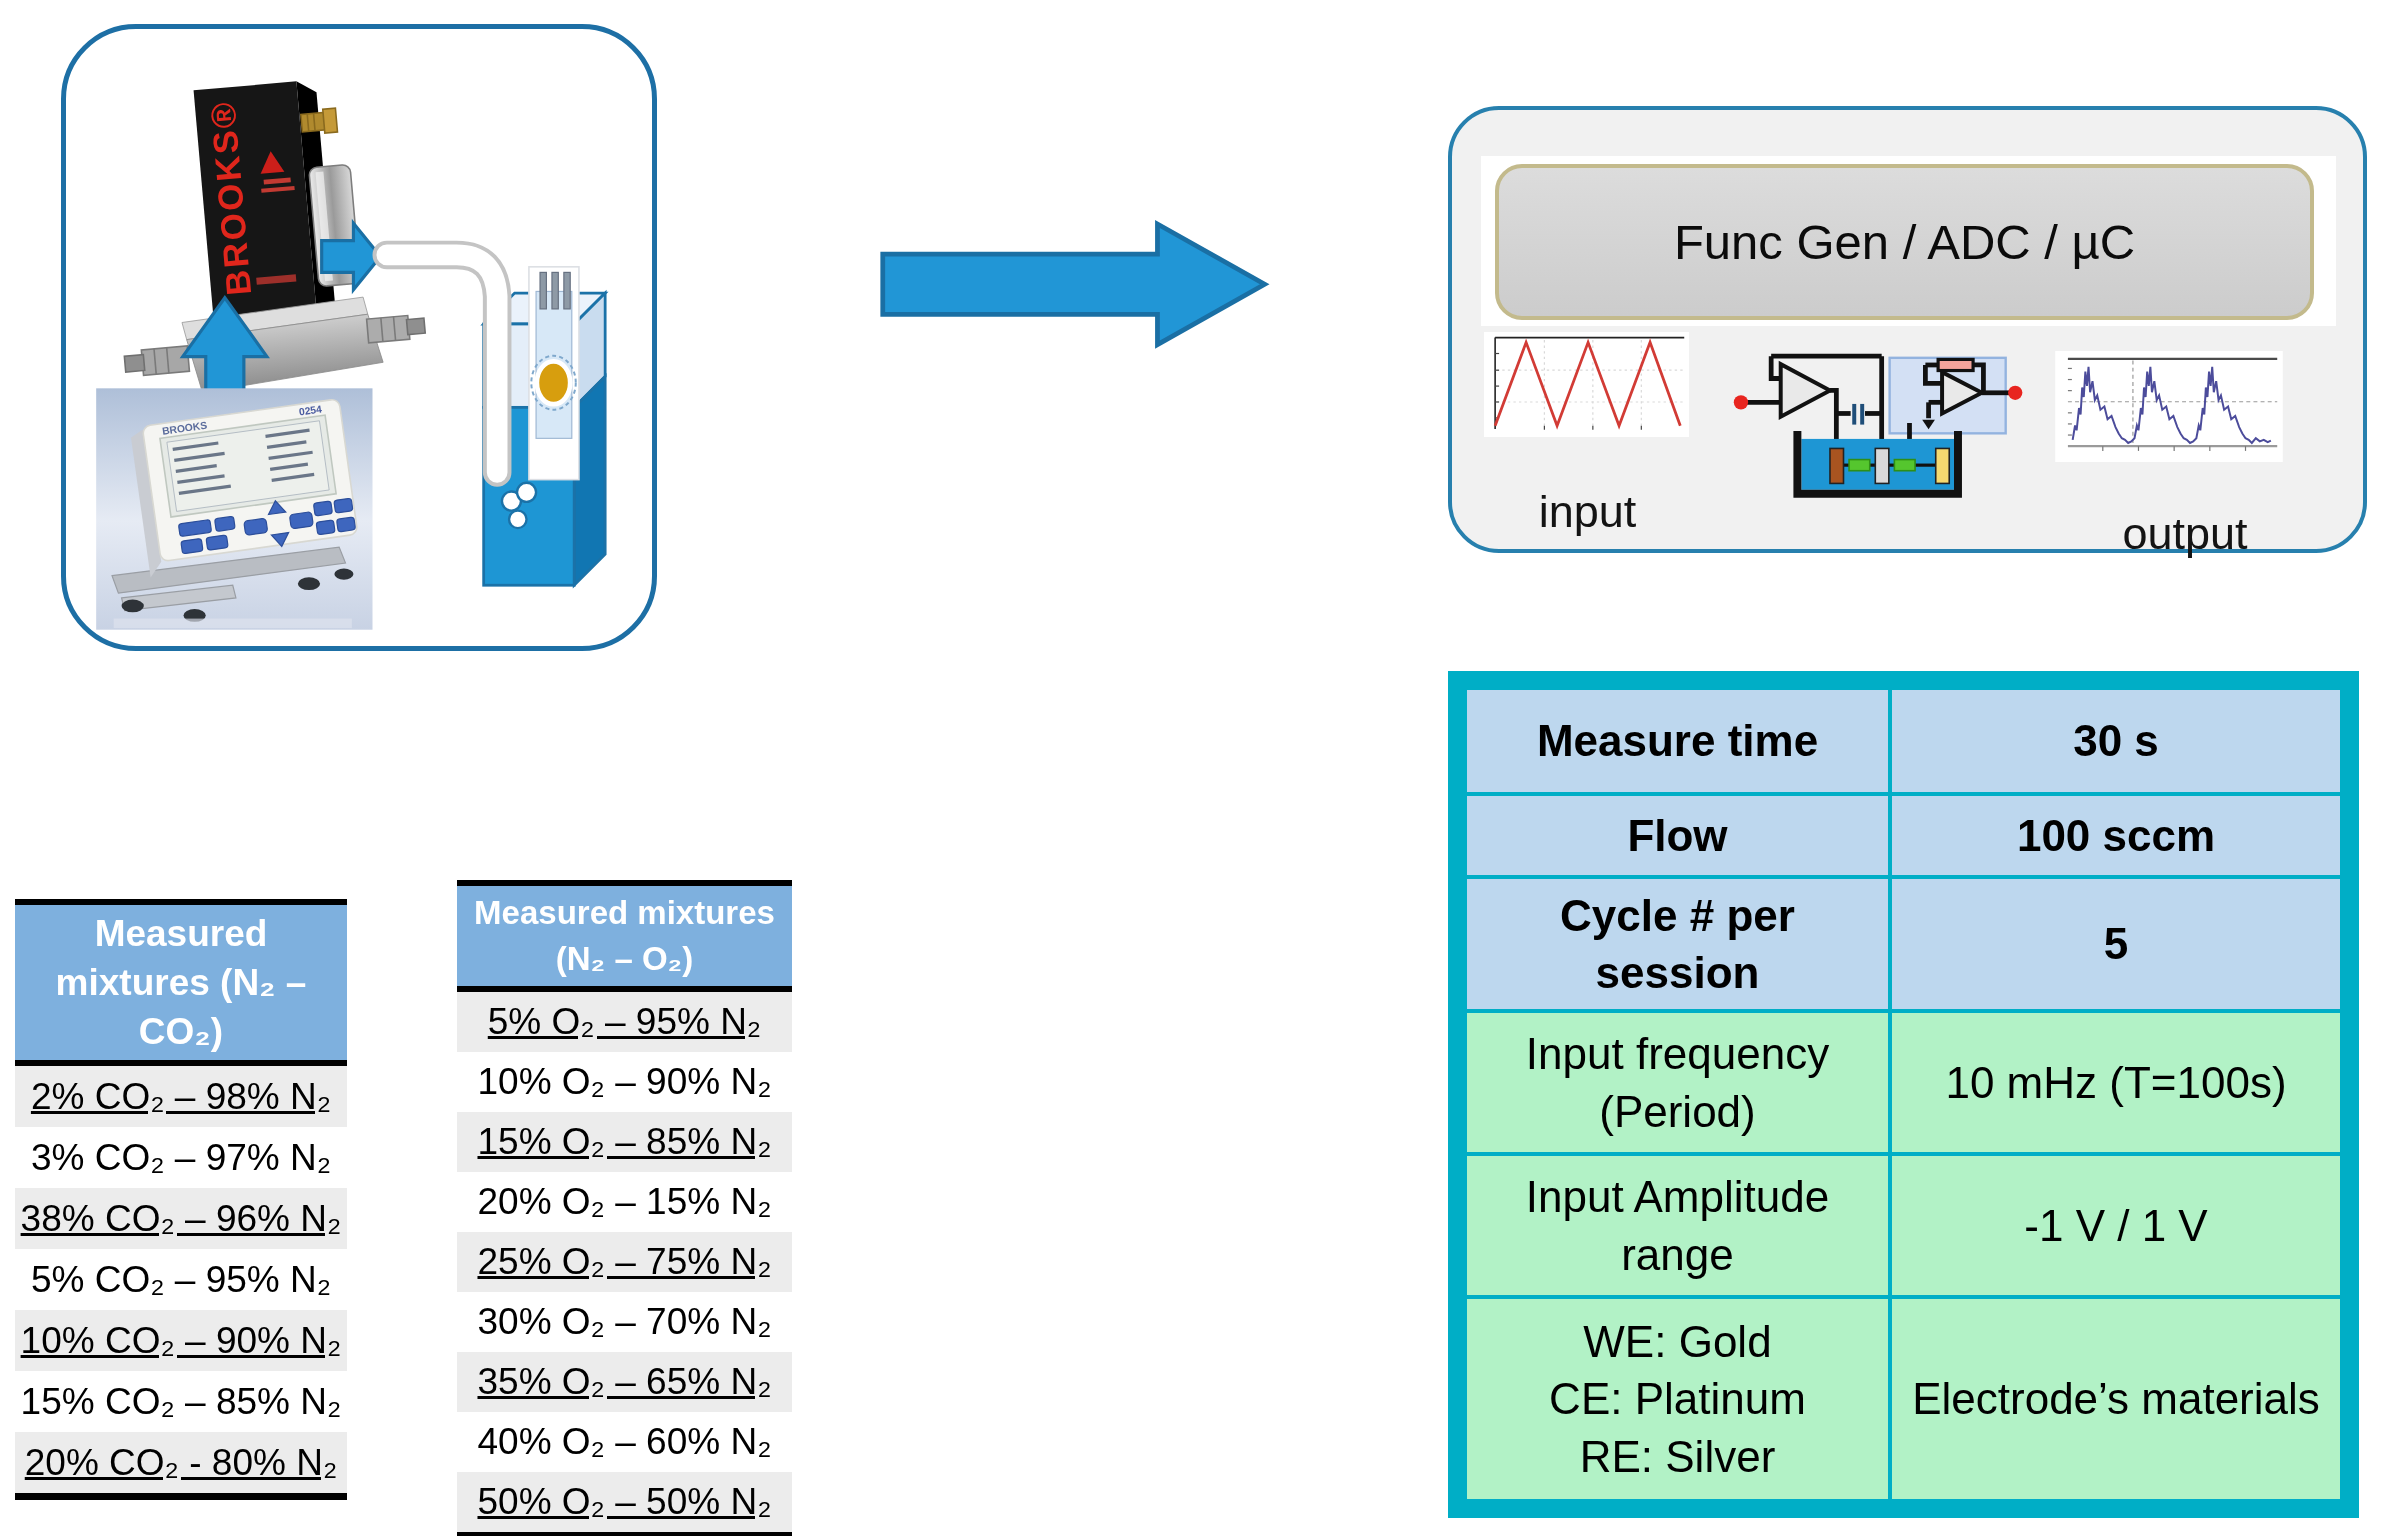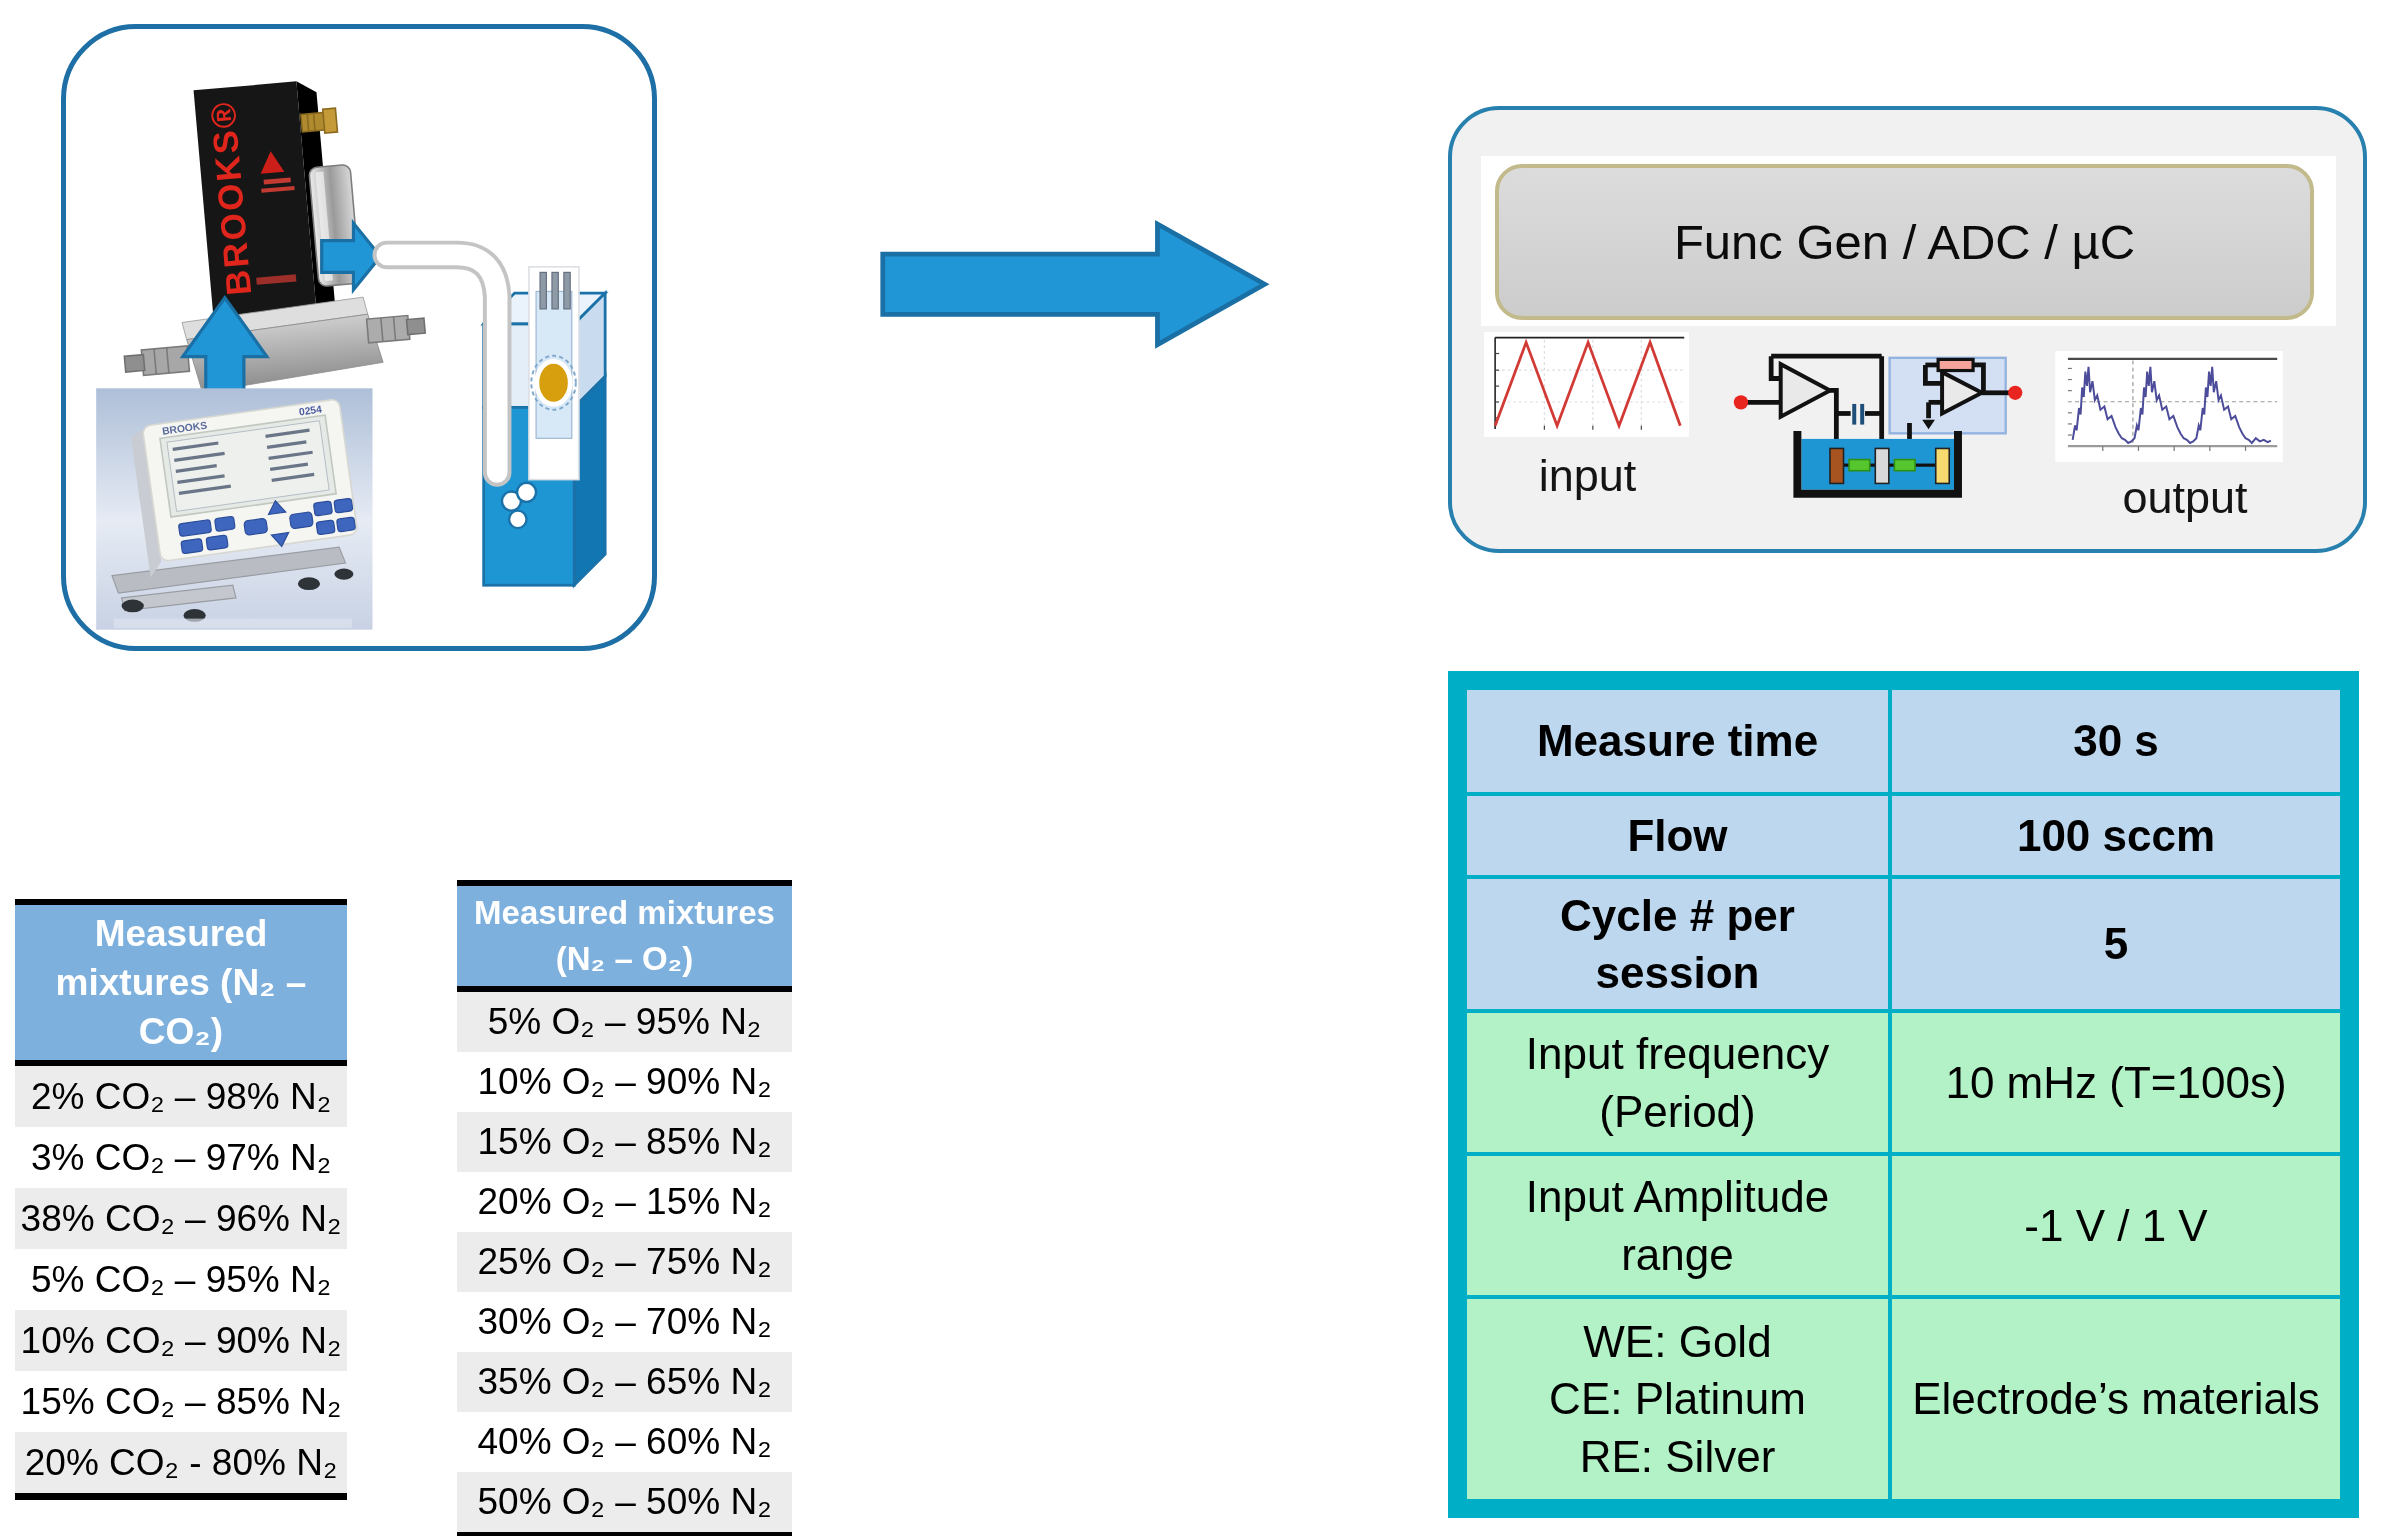--- a/index.html
+++ b/index.html
@@ -11,21 +11,21 @@
 
   
   .flow-arrow{left:878px;top:216px;width:393px;height:135px;}
 
   
   .instr-box{left:1448px;top:106px;width:911px;height:439px;background:#F1F1F1;border:4px solid #2780AE;border-radius:51px;}
   .instr-panel{left:29px;top:46px;width:855px;height:170px;background:#fff;}
   .fg-button{left:43px;top:54px;width:811px;height:148px;border-radius:27px;border:4.8px solid #C3BA8C;
     background:linear-gradient(#dcdcdc,#cccccc);display:flex;align-items:center;justify-content:center;
     font-size:49px;font-weight:normal;color:#0b0b0b;}
-  .io-label{font-size:45px;color:#141414;text-align:center;}
+  .io-label{font-size:45px;color:#141414;text-align:center;margin-top:36px;}
   .input-label{left:32px;top:340px;width:207px;}
   .output-label{left:618px;top:362px;width:230px;}
 
   
   .params-table{left:1448px;top:671px;width:911px;background:#00AEC6;display:grid;
     grid-template-columns:421px 1fr;grid-template-rows:102px 79px 130px 139px 139px 200px;gap:4px;padding:19px;box-sizing:border-box;}
   .pcell{display:flex;align-items:center;justify-content:center;text-align:center;font-size:44px;line-height:1.3;
     padding:0 14.3px;white-space:pre-line;}
   .row-blue{background:#BDD7EE;font-weight:bold;}
   .row-green{background:#B2F2C6;font-weight:normal;}
@@ -34,21 +34,21 @@
   .mix-table{box-sizing:border-box;}
   .co2-table{left:15px;top:899px;width:332px;}
   .o2-table{left:457px;top:880px;width:335px;}
   .mix-header{background:#7EB0DE;color:#fff;font-weight:bold;text-align:center;
     border-top:6.4px solid #000;border-bottom:6.4px solid #000;padding:4px 1.6px;}
   .co2-table .mix-header{font-size:37px;line-height:49px;}
   .o2-table .mix-header{font-size:33px;line-height:46px;}
   .mix-row{text-align:center;font-size:37px;}
   .co2-table .mix-row{height:61px;line-height:61px;}
   .o2-table .mix-row{height:60px;line-height:60px;}
-  .mix-row.odd{background:#ECECEC;}
+  .mix-row.odd{background:#ECECEC;text-decoration:underline;}
   .mix-row.even{background:#fff;}
   .mix-bottom{border-bottom:7.2px solid #000;}
 </style>
 </head>
 <body>
 
 <div class="abs setup-box">
   <svg width="586" height="617" viewBox="0 0 738 776">
     <defs>
       <linearGradient id="silver" x1="0" y1="0" x2="1" y2="0">

